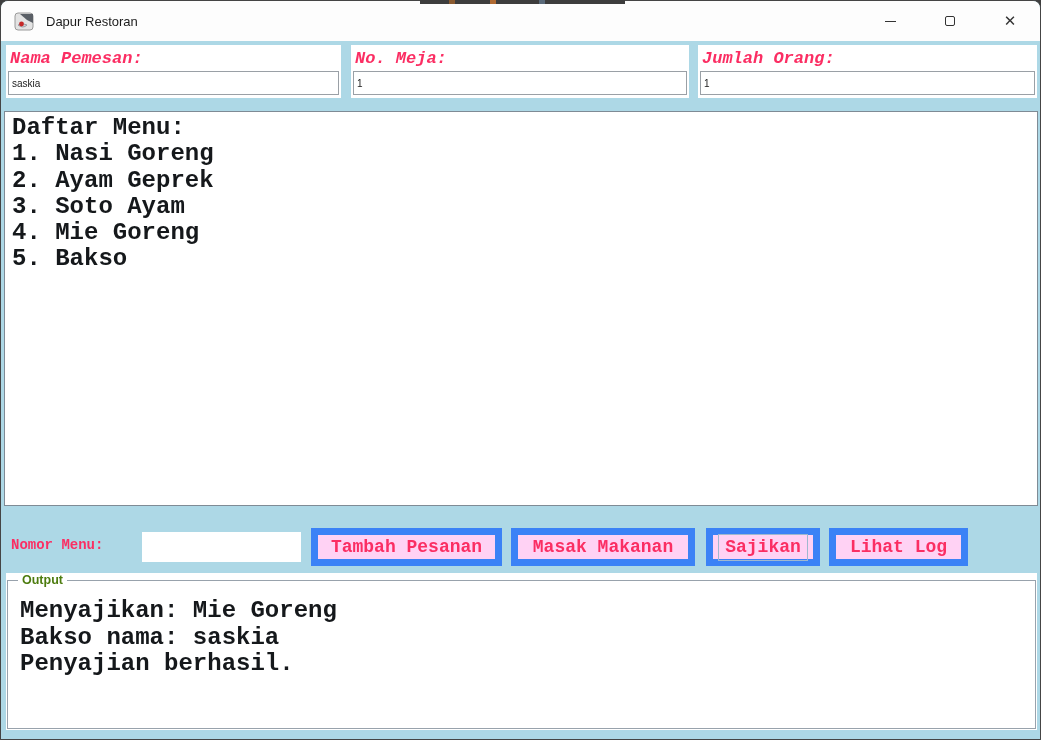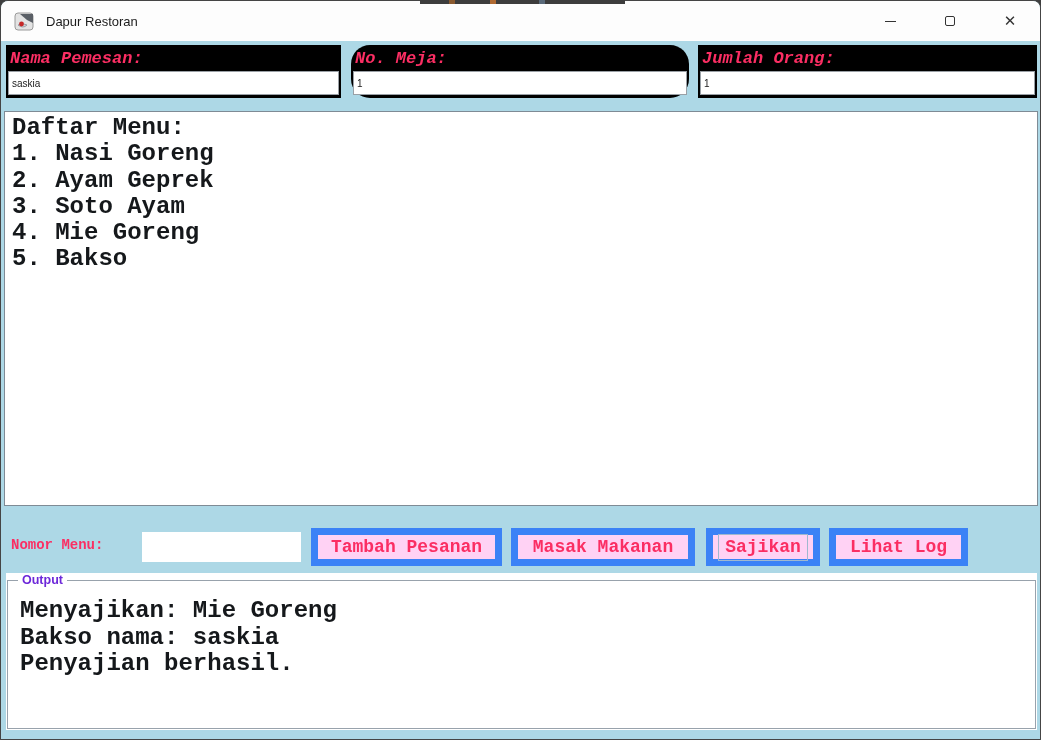--- a/index.html
+++ b/index.html
@@ -43,25 +43,25 @@
     width: 60px; height: 40px;
     display: flex; align-items: center; justify-content: center;
     background: transparent; border: none; cursor: default;
   }
   .glyph-min { width: 11px; height: 1px; background: #333; display: block; }
   .glyph-max { width: 10px; height: 10px; border: 1.2px solid #333; border-radius: 2px; display: block; }
   .glyph-close { font-size: 15px; color: #333; line-height: 1; font-family: "DejaVu Sans", sans-serif; }
   
   .field-group {
     position: absolute; top: 44px; height: 53px;
-    background: #000000;
+    background: #ffffff;
     padding: 2px;
   }
   .fg-1 { left: 5px;   width: 335px; }
-  .fg-2 { left: 350px; width: 338px; border-radius: 19px; }
+  .fg-2 { left: 350px; width: 338px; }
   .fg-3 { left: 697px; width: 339px; }
   .field-label {
     display: block; height: 24px;
     font-family: "Liberation Mono", monospace;
     font-style: italic; font-weight: bold;
     font-size: 17px; line-height: 24px;
     color: #FB2E63;
     padding-left: 2px;
     white-space: nowrap;
   }
@@ -133,21 +133,21 @@
   .output-border {
     position: absolute; left: 1px; right: 1px; top: 7px; bottom: 1px;
     border: 1px solid #98a2ac;
   }
   .output-title {
     position: absolute; left: 12px; top: 0px;
     background: #ffffff;
     padding: 0 4px;
     font-family: "Liberation Sans", sans-serif;
     font-weight: bold; font-size: 12.5px;
-    color: #6d28d9;
+    color: #4d7c0f;
     line-height: 15px;
   }
   .output-content {
     position: absolute; left: 14px; top: 25px; right: 8px; bottom: 6px;
     overflow: hidden;
   }
   .output-content .mono-line { line-height: 26.6px; }
 </style>
 </head>
 <body>

